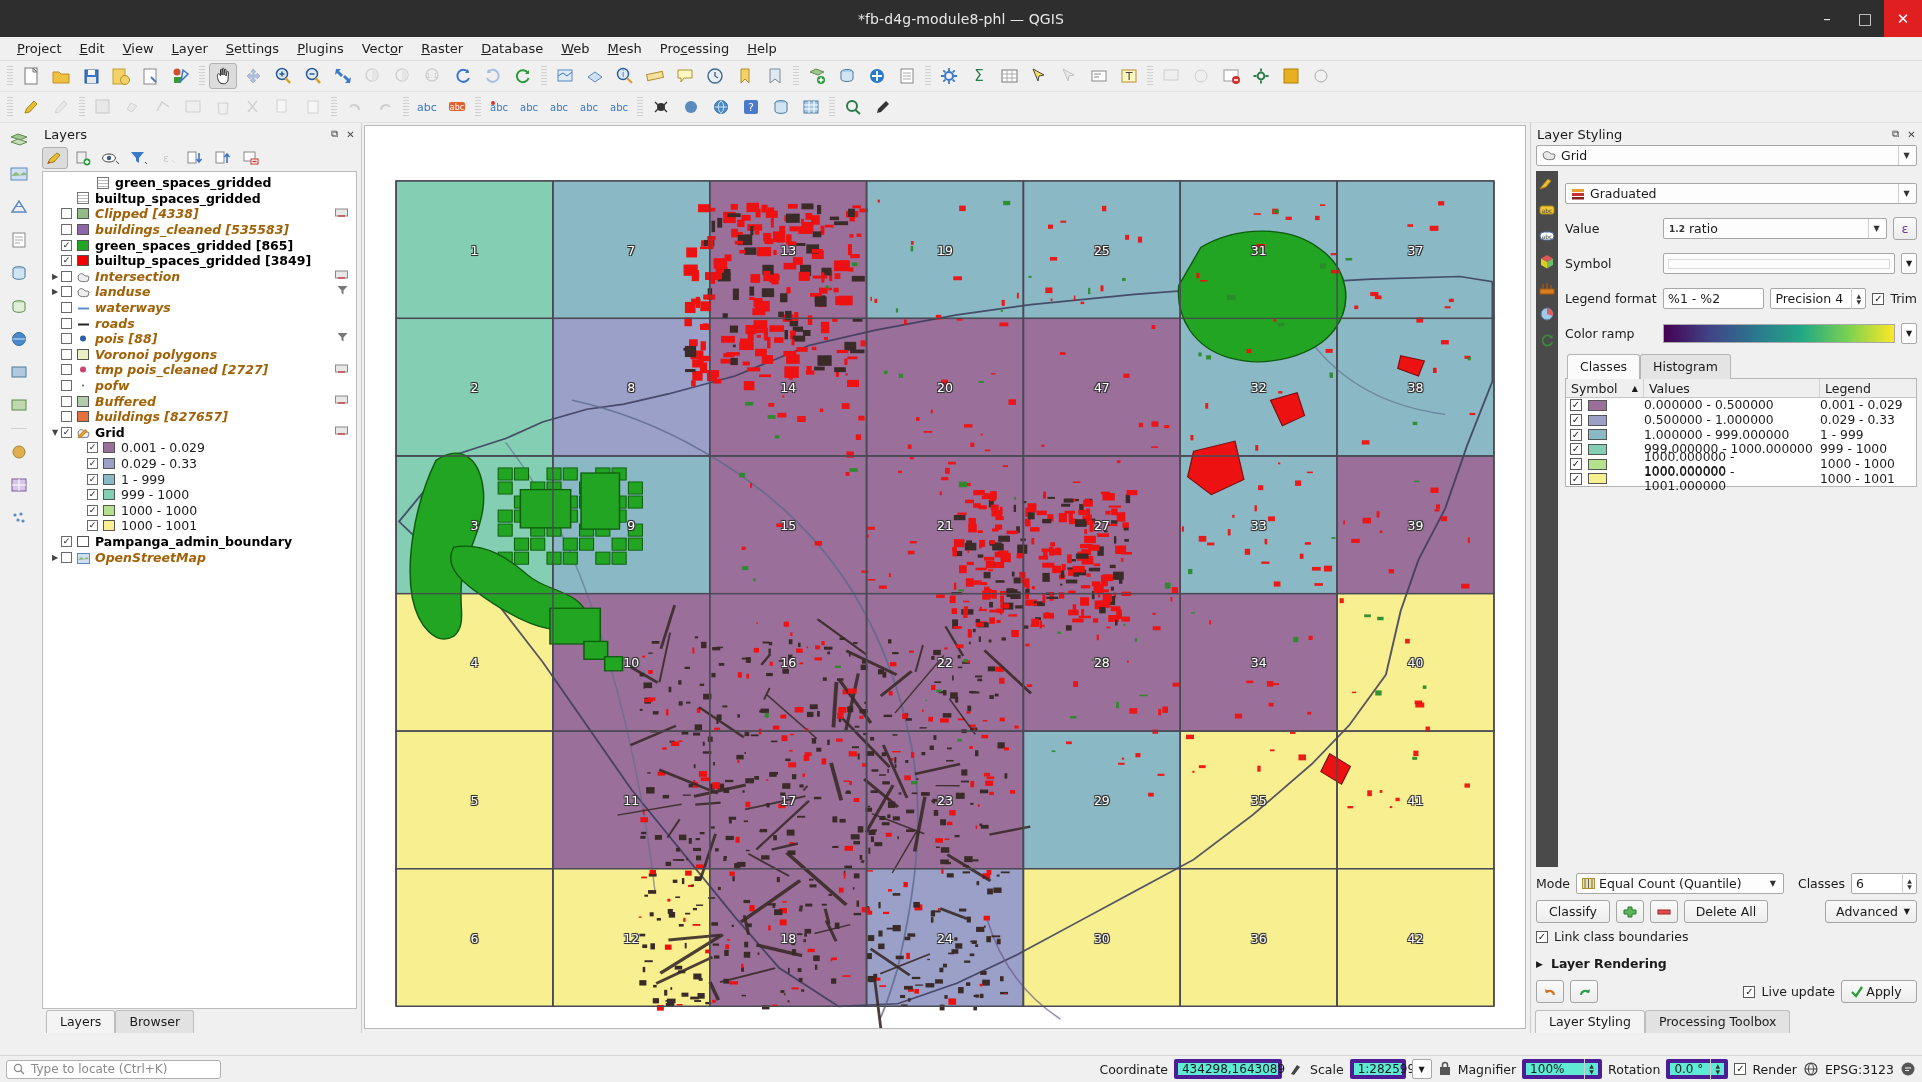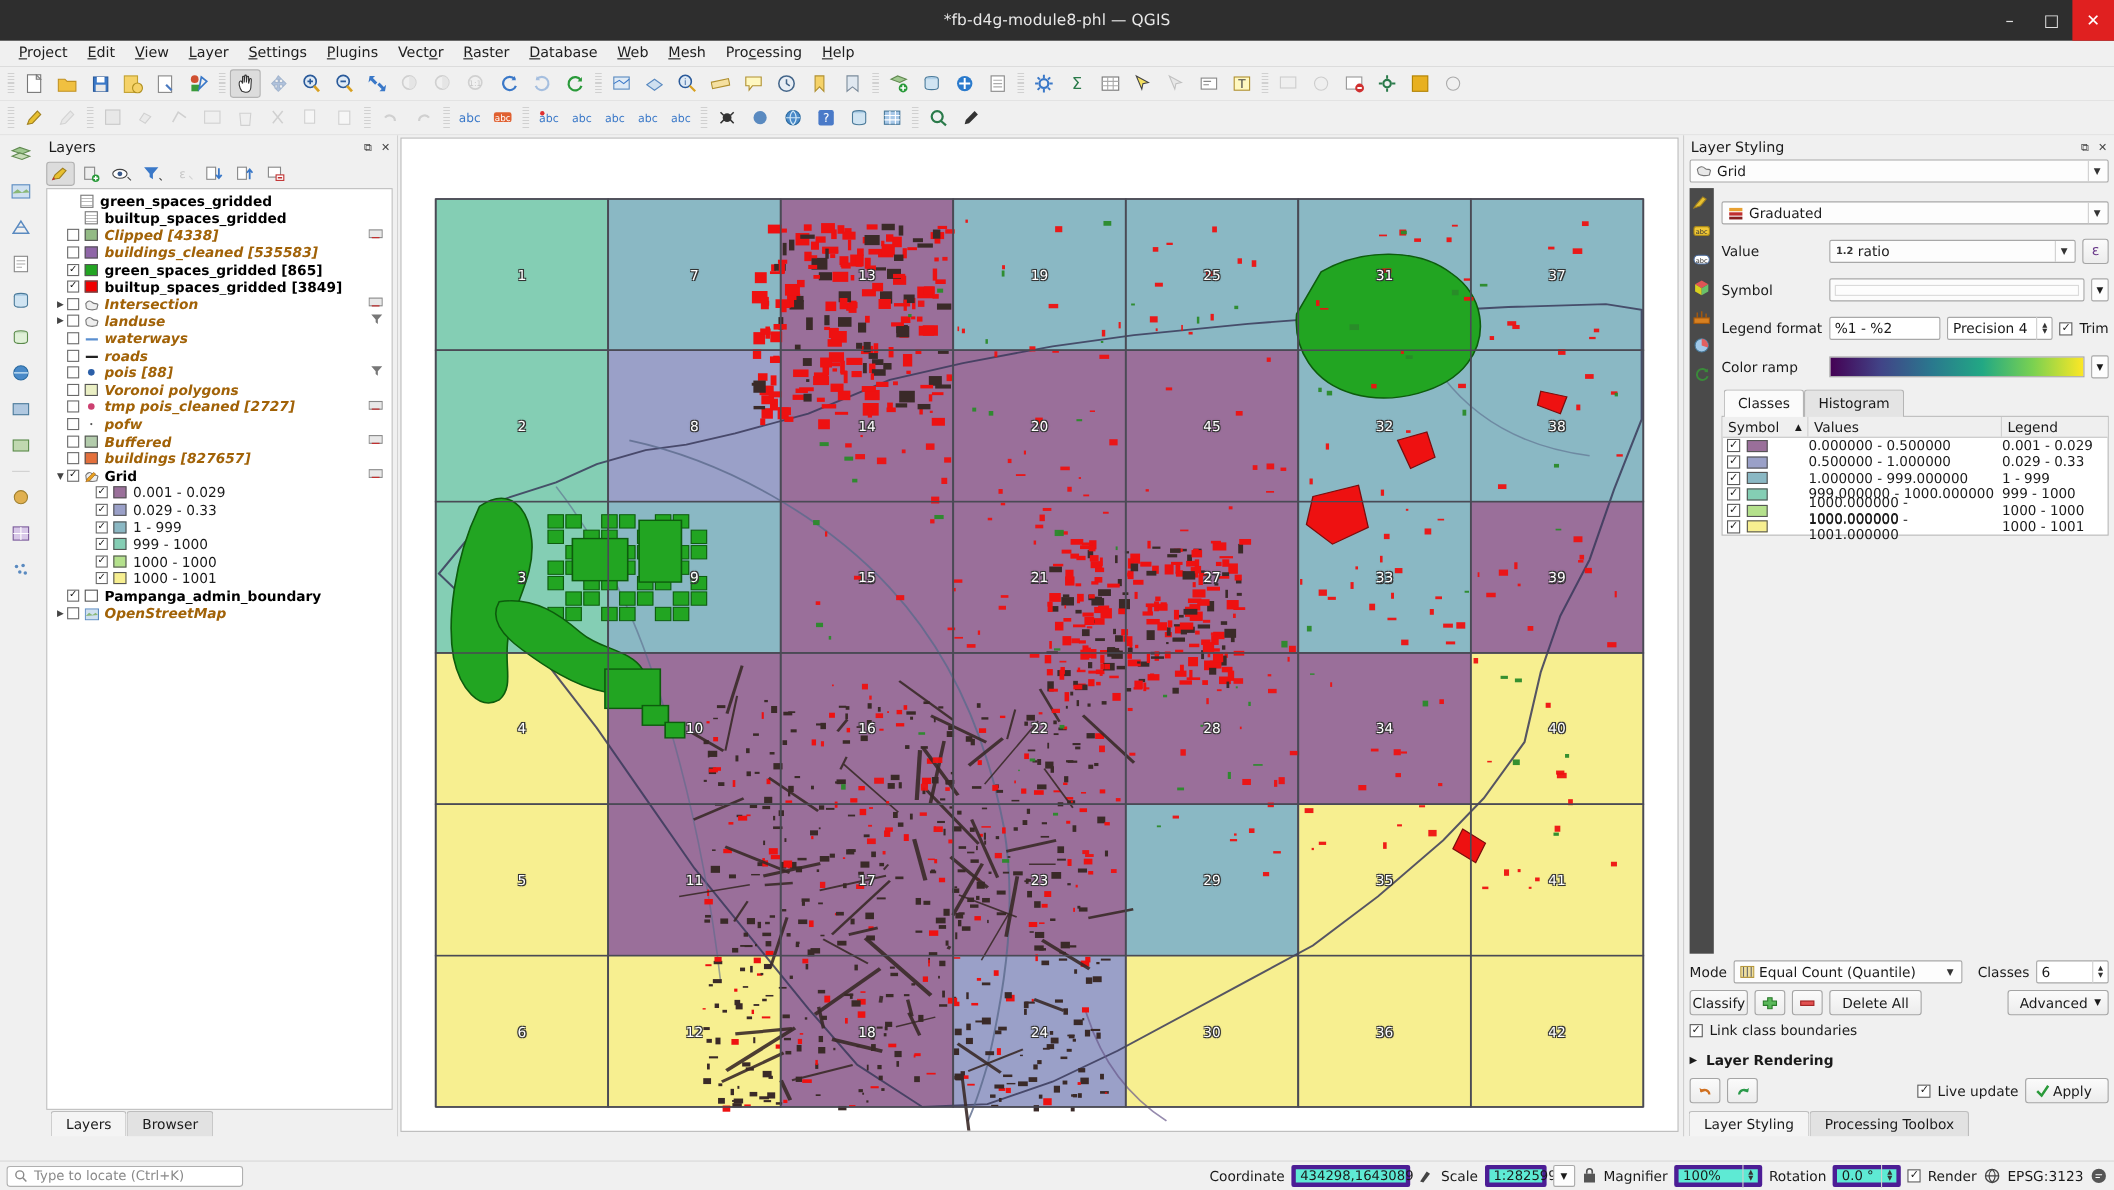--- a/index.html
+++ b/index.html
@@ -708,21 +708,21 @@
         </div>
       <div class="ltbtn">
           <svg width="18" height="16">
             <rect x="2" y="2" width="11" height="9" fill="#fff" stroke="#888"></rect>
             <rect x="9" y="9" width="7" height="5" fill="#fff" stroke="#c03030"></rect>
             <path d="M10.5 11.5h4" stroke="#c03030" stroke-width="1.4"></path>
           </svg>
         </div>
     </div>
     <div class="layers-tree" id="layers-tree">
-        <div class="lrow bold" style="padding-left: 2px;">
+        <div class="lrow bold" style="padding-left: 2px; margin-left: 24px;">
           <span class="expander"></span>
           <span style="width: 16px; flex: 0 0 auto;"></span>
           <span class="icon-table"></span>
           <span class="lbl">green_spaces_gridded</span>
         </div>
         <div class="lrow bold" style="padding-left: 6px;">
           <span class="expander"></span>
           <span style="width: 16px; flex: 0 0 auto;"></span>
           <span class="icon-table"></span>
           <span class="lbl">builtup_spaces_gridded</span>
@@ -2359,21 +2359,21 @@
           <div class="cell-num" style="left:22.959%;top:13.708%">7</div>
           <div class="cell-num" style="left:36.480%;top:13.708%">13</div>
           <div class="cell-num" style="left:50.000%;top:13.708%">19</div>
           <div class="cell-num" style="left:63.520%;top:13.708%">25</div>
           <div class="cell-num" style="left:77.041%;top:13.708%">31</div>
           <div class="cell-num" style="left:90.561%;top:13.708%">37</div>
           <div class="cell-num" style="left:9.439%;top:28.960%">2</div>
           <div class="cell-num" style="left:22.959%;top:28.960%">8</div>
           <div class="cell-num" style="left:36.480%;top:28.960%">14</div>
           <div class="cell-num" style="left:50.000%;top:28.960%">20</div>
-          <div class="cell-num" style="left:63.520%;top:28.960%">45</div>
+          <div class="cell-num" style="left:63.520%;top:28.960%">47</div>
           <div class="cell-num" style="left:77.041%;top:28.960%">32</div>
           <div class="cell-num" style="left:90.561%;top:28.960%">38</div>
           <div class="cell-num" style="left:9.439%;top:44.213%">3</div>
           <div class="cell-num" style="left:22.959%;top:44.213%">9</div>
           <div class="cell-num" style="left:36.480%;top:44.213%">15</div>
           <div class="cell-num" style="left:50.000%;top:44.213%">21</div>
           <div class="cell-num" style="left:63.520%;top:44.213%">27</div>
           <div class="cell-num" style="left:77.041%;top:44.213%">33</div>
           <div class="cell-num" style="left:90.561%;top:44.213%">39</div>
           <div class="cell-num" style="left:9.439%;top:59.465%">4</div>
@@ -2591,21 +2591,21 @@
         <span style="font-size:12.5px;margin-left:8px">Classes</span>
         <div class="input" style="width:66px;padding-right:0">
           <span style="flex:1">6</span>
           <span class="spin">
               <span>▲</span>
               <span>▼</span>
             </span>
         </div>
       </div>
       <div class="footrow">
-        <div class="btn" style="width:53px">Classify</div>
+        <div class="btn" style="width:74px">Classify</div>
         <div class="btn" style="width:28px;padding:0">
             <svg width="14" height="12">
               <path d="M5 1h4v3h4v4H9v3H5V8H1V4h4z" fill="#5ab85a" stroke="#2a7a2a"></path>
             </svg>
           </div>
         <div class="btn" style="width:28px;padding:0">
             <svg width="14" height="12">
               <rect x="1" y="4" width="12" height="4" fill="#e05050" stroke="#a02020"></rect>
             </svg>
           </div>

